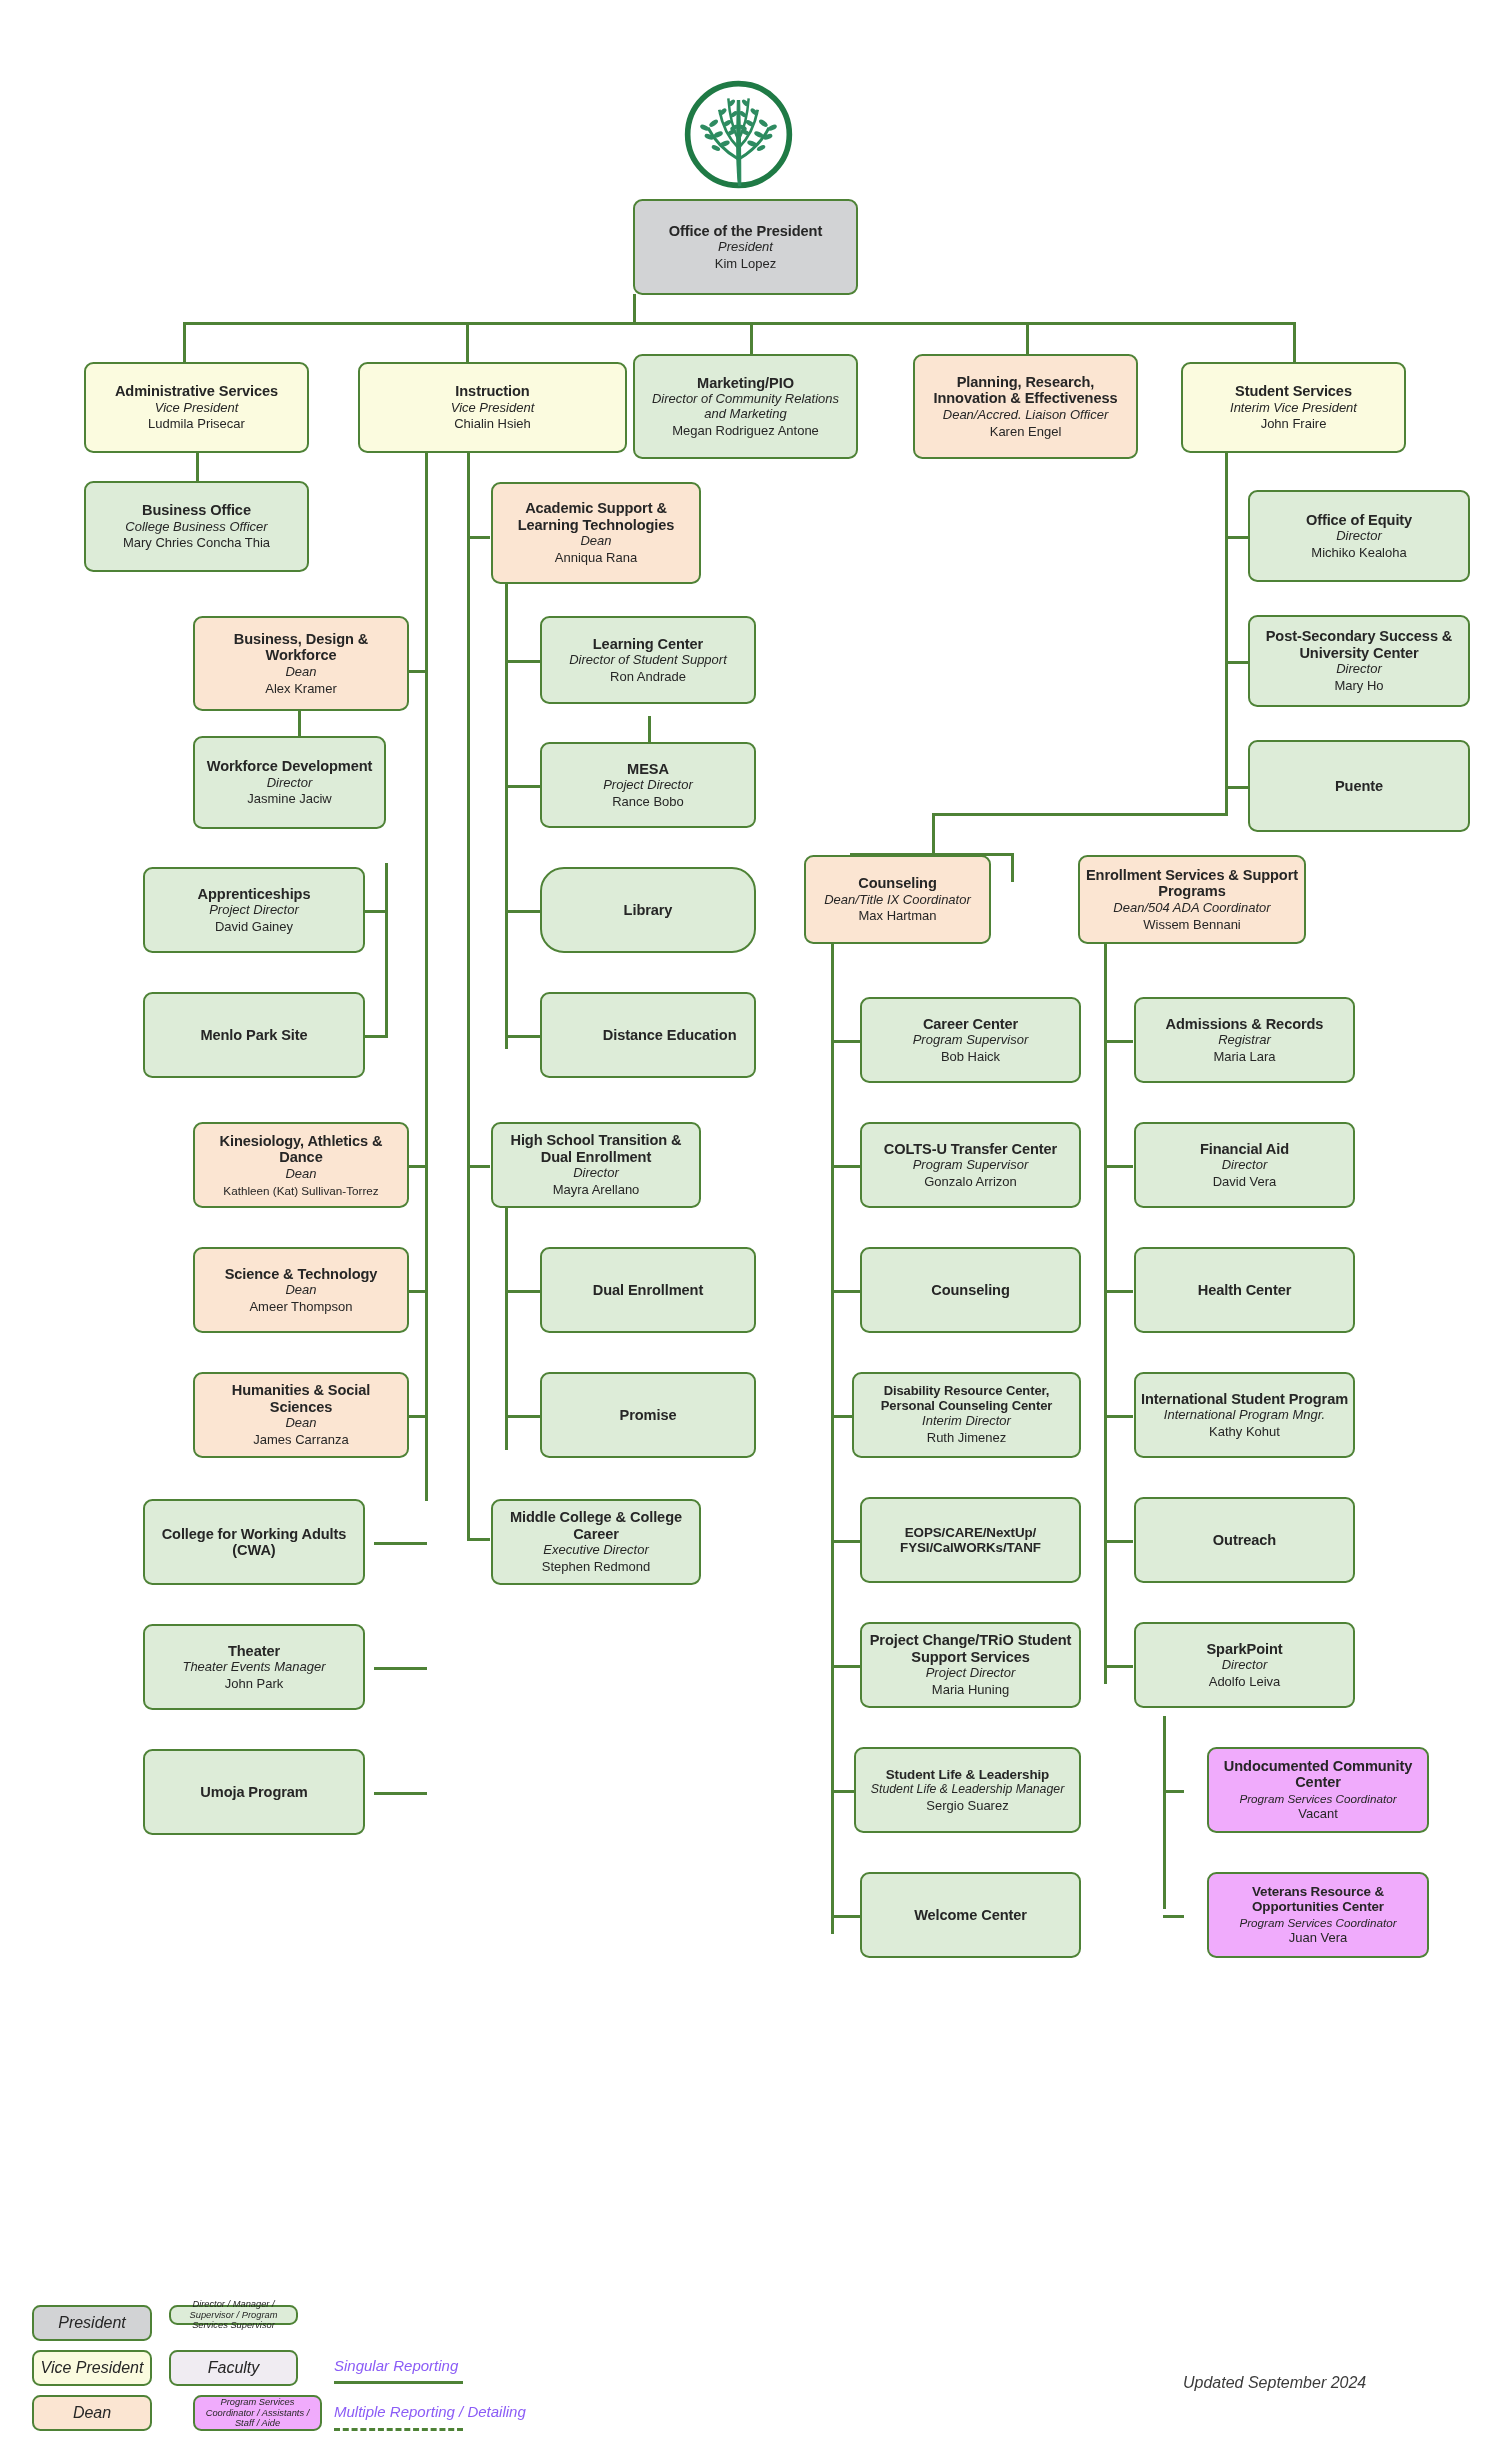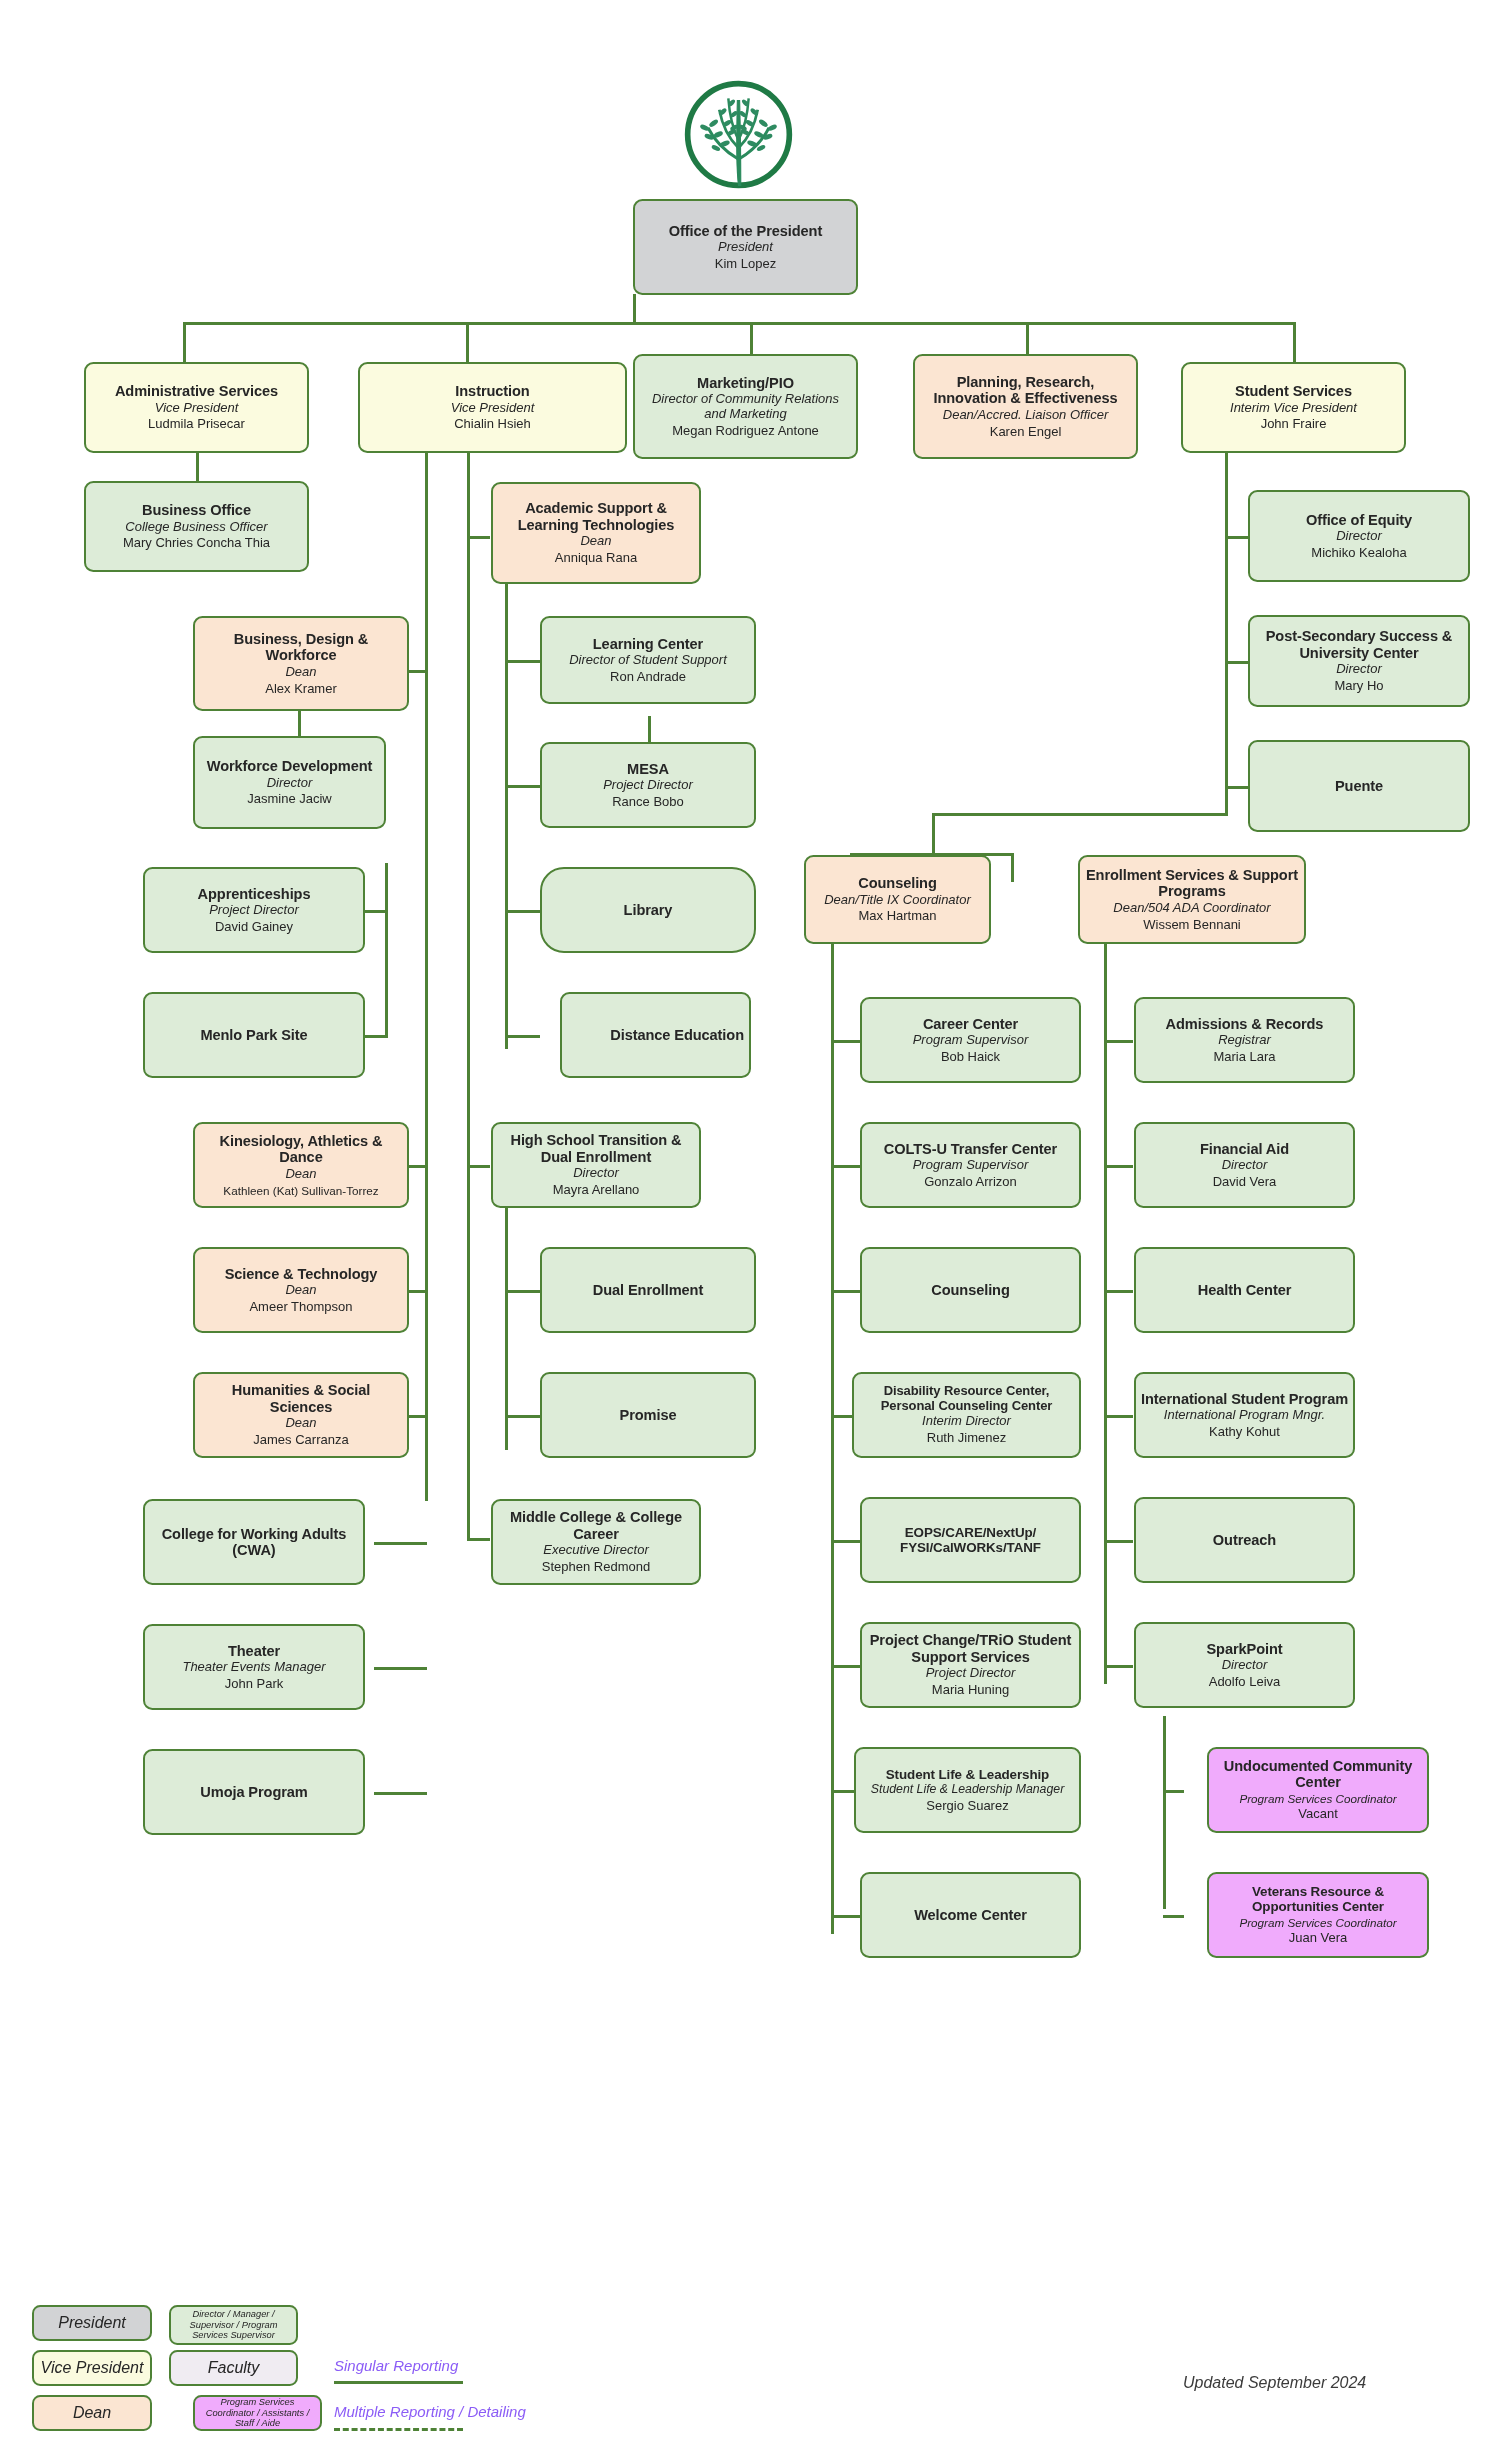--- a/index.html
+++ b/index.html
@@ -234,21 +234,21 @@
   <div class="node c-dir" style="left:540px;top:742px;width:216px;height:86px;">
     <div class="t">MESA</div>
     <div class="r">Project Director</div>
     <div class="p">Rance Bobo</div>
   </div>
 
   <div class="node c-dir" style="left:540px;top:867px;width:216px;height:86px;border-radius:24px;">
     <div class="t">Library</div>
   </div>
 
-  <div class="node c-dir" style="left:560px;top:992px;width:191px;height:86px;padding-left:48px;">
+  <div class="node c-dir" style="left:540px;top:992px;width:216px;height:86px;padding-left:48px;">
     <div class="t">Distance Education</div>
   </div>
 
   <div class="node c-dean" style="left:193px;top:616px;width:216px;height:95px;">
     <div class="t">Business, Design &amp; Workforce</div>
     <div class="r">Dean</div>
     <div class="p">Alex Kramer</div>
   </div>
 
   <div class="node c-dir" style="left:193px;top:736px;width:193px;height:93px;">
@@ -432,21 +432,21 @@
     <div class="r" style="font-size:11.7px;">Program Services Coordinator</div>
     <div class="p">Juan Vera</div>
   </div>
 
   <div class="lg-box c-pres lg-big" style="left:32px;top:2305px;width:120px;height:36px;">President</div>
 
   <div class="lg-box c-vp lg-big" style="left:32px;top:2350px;width:120px;height:36px;">Vice President</div>
 
   <div class="lg-box c-dean lg-big" style="left:32px;top:2395px;width:120px;height:36px;">Dean</div>
 
-  <div class="lg-box c-dir lg-small" style="left:169px;top:2305px;width:129px;height:40px;padding:0 3.5px;">Director / Manager / Supervisor / Program Services Supervisor</div>
+  <div class="lg-box c-dir lg-small" style="left:169px;top:2305px;width:129px;height:20px;padding:0 3.5px;">Director / Manager / Supervisor / Program Services Supervisor</div>
 
   <div class="lg-box c-fac lg-big" style="left:169px;top:2350px;width:129px;height:36px;">Faculty</div>
 
   <div class="lg-box c-staff lg-small" style="left:169px;top:2395px;width:129px;height:36px;padding:0 3.5px;">Program Services Coordinator / Assistants / Staff / Aide</div>
 
   <div class="lg-txt" style="left:334px;top:2357px;">Singular Reporting</div>
   <div class="lg-solid" style="left:334px;top:2381px;width:129px;"></div>
 
   <div class="lg-txt" style="left:334px;top:2403px;">Multiple Reporting / Detailing</div>
   <div class="lg-dash" style="left:334px;top:2428px;width:129px;"></div>

